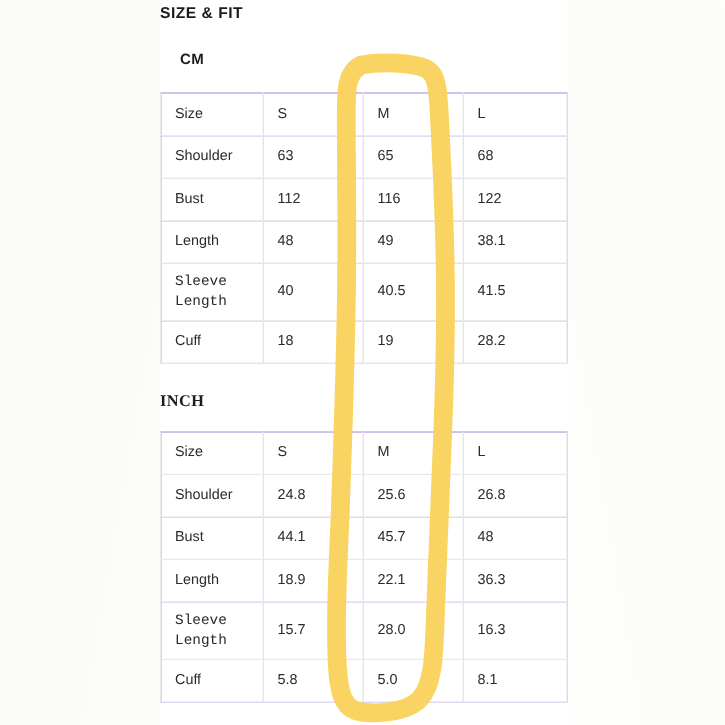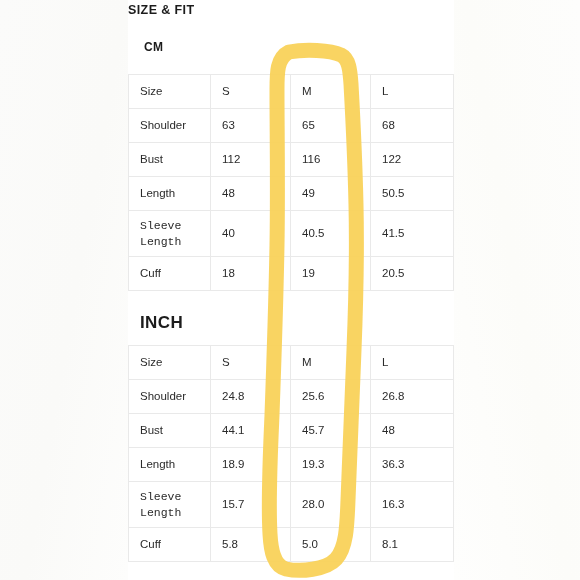--- a/index.html
+++ b/index.html
@@ -50,21 +50,21 @@
   
   .heading {
     font-weight: bold;
     color: #1c1c1c;
     letter-spacing: 0.4px;
     line-height: 1;
     position: absolute;
   }
   .heading-main { font-size: 12.5px; top: 4px; left: 0; }
   .heading-cm   { font-size: 12px;   top: 41px; left: 0; margin-left: 16px; }
-  .heading-inch { font-size: 17px;   top: 314px; left: 12px; }
+  .heading-inch { font-size: 13px;   top: 314px; left: 0; font-family: Liberation Serif, serif; }
 
   
   .size-table {
     position: absolute;
     left: 0;
     width: 325px;
     border-collapse: collapse;
     table-layout: fixed;
     background: #6d28d9;
   }
@@ -136,34 +136,34 @@
         <tr>
           <td>Bust</td>
           <td>112</td>
           <td>116</td>
           <td>122</td>
         </tr>
         <tr>
           <td>Length</td>
           <td>48</td>
           <td>49</td>
-          <td>50.5</td>
+          <td>38.1</td>
         </tr>
         <tr class="row-tall">
           <td class="cell-multiline">Sleeve
 Length</td>
           <td>40</td>
           <td>40.5</td>
           <td>41.5</td>
         </tr>
         <tr>
           <td>Cuff</td>
           <td>18</td>
           <td>19</td>
-          <td>20.5</td>
+          <td>28.2</td>
         </tr>
       </tbody>
     </table>
 
     <div class="heading heading-inch">INCH</div>
 
     <table class="size-table table-inch">
       <colgroup>
         <col class="c-label">
           <col class="c-s">
@@ -185,21 +185,21 @@
         </tr>
         <tr>
           <td>Bust</td>
           <td>44.1</td>
           <td>45.7</td>
           <td>48</td>
         </tr>
         <tr>
           <td>Length</td>
           <td>18.9</td>
-          <td>19.3</td>
+          <td>22.1</td>
           <td>36.3</td>
         </tr>
         <tr class="row-tall">
           <td class="cell-multiline">Sleeve
 Length</td>
           <td>15.7</td>
           <td>28.0</td>
           <td>16.3</td>
         </tr>
         <tr>

